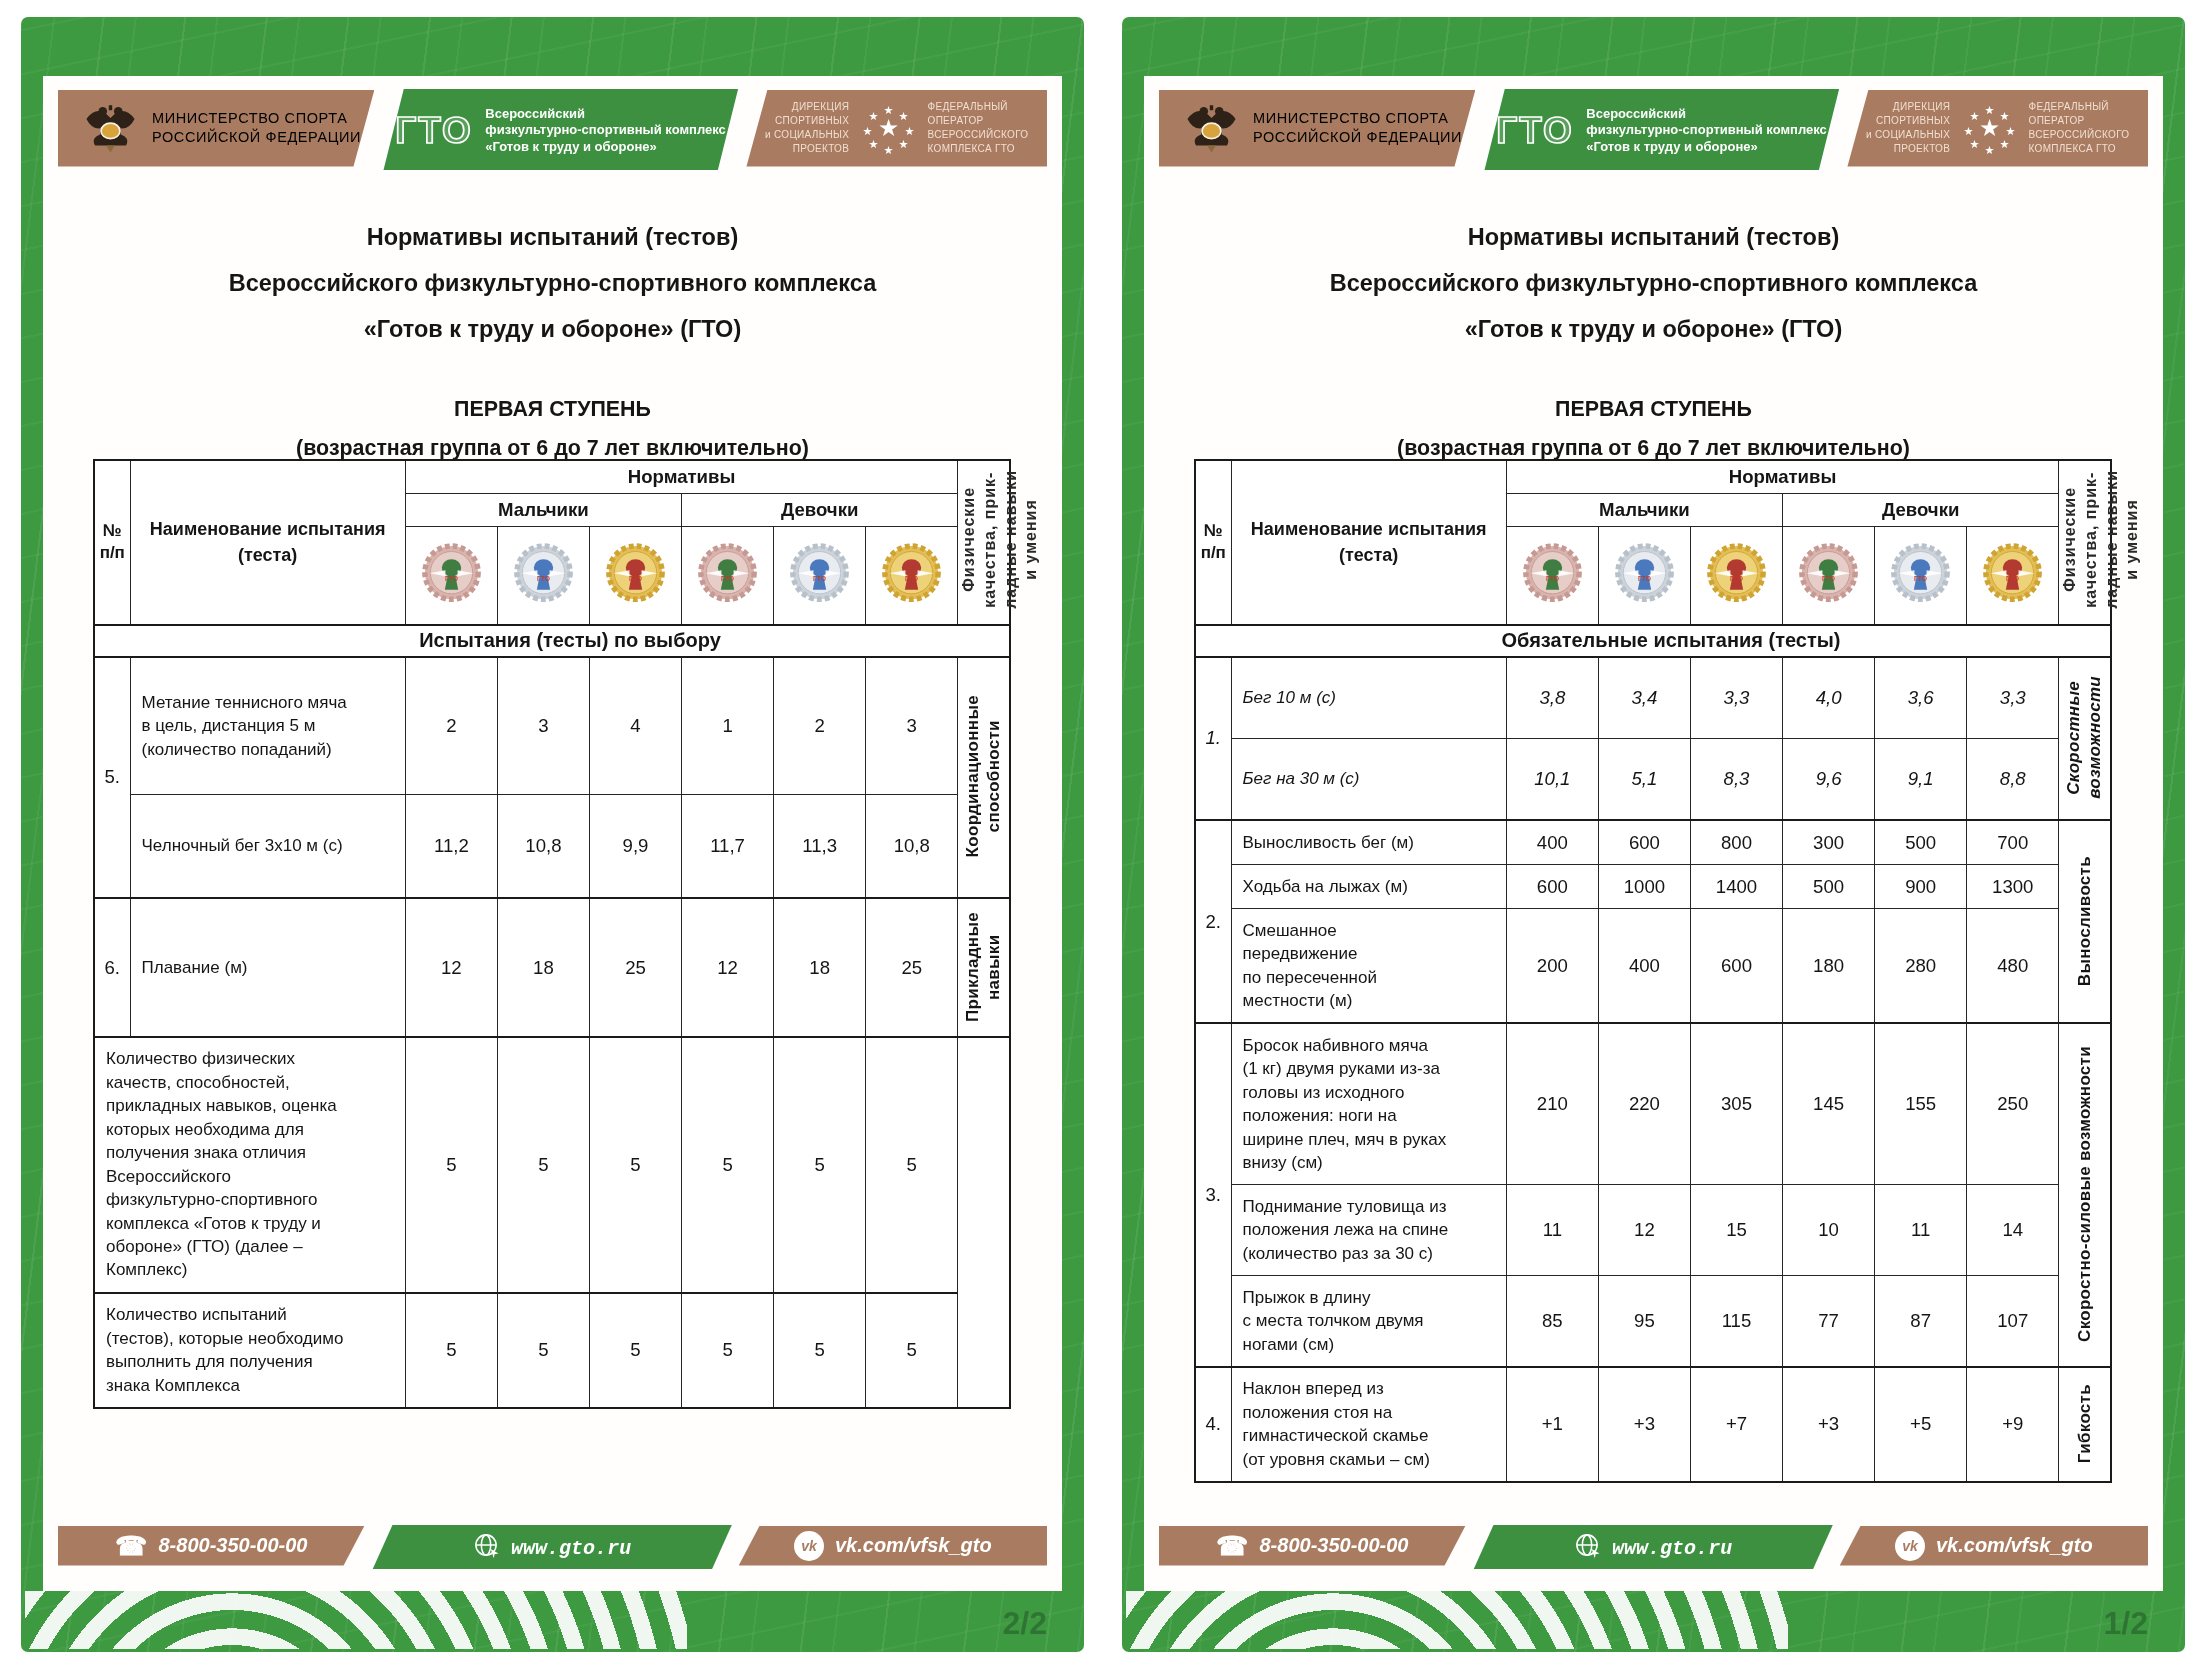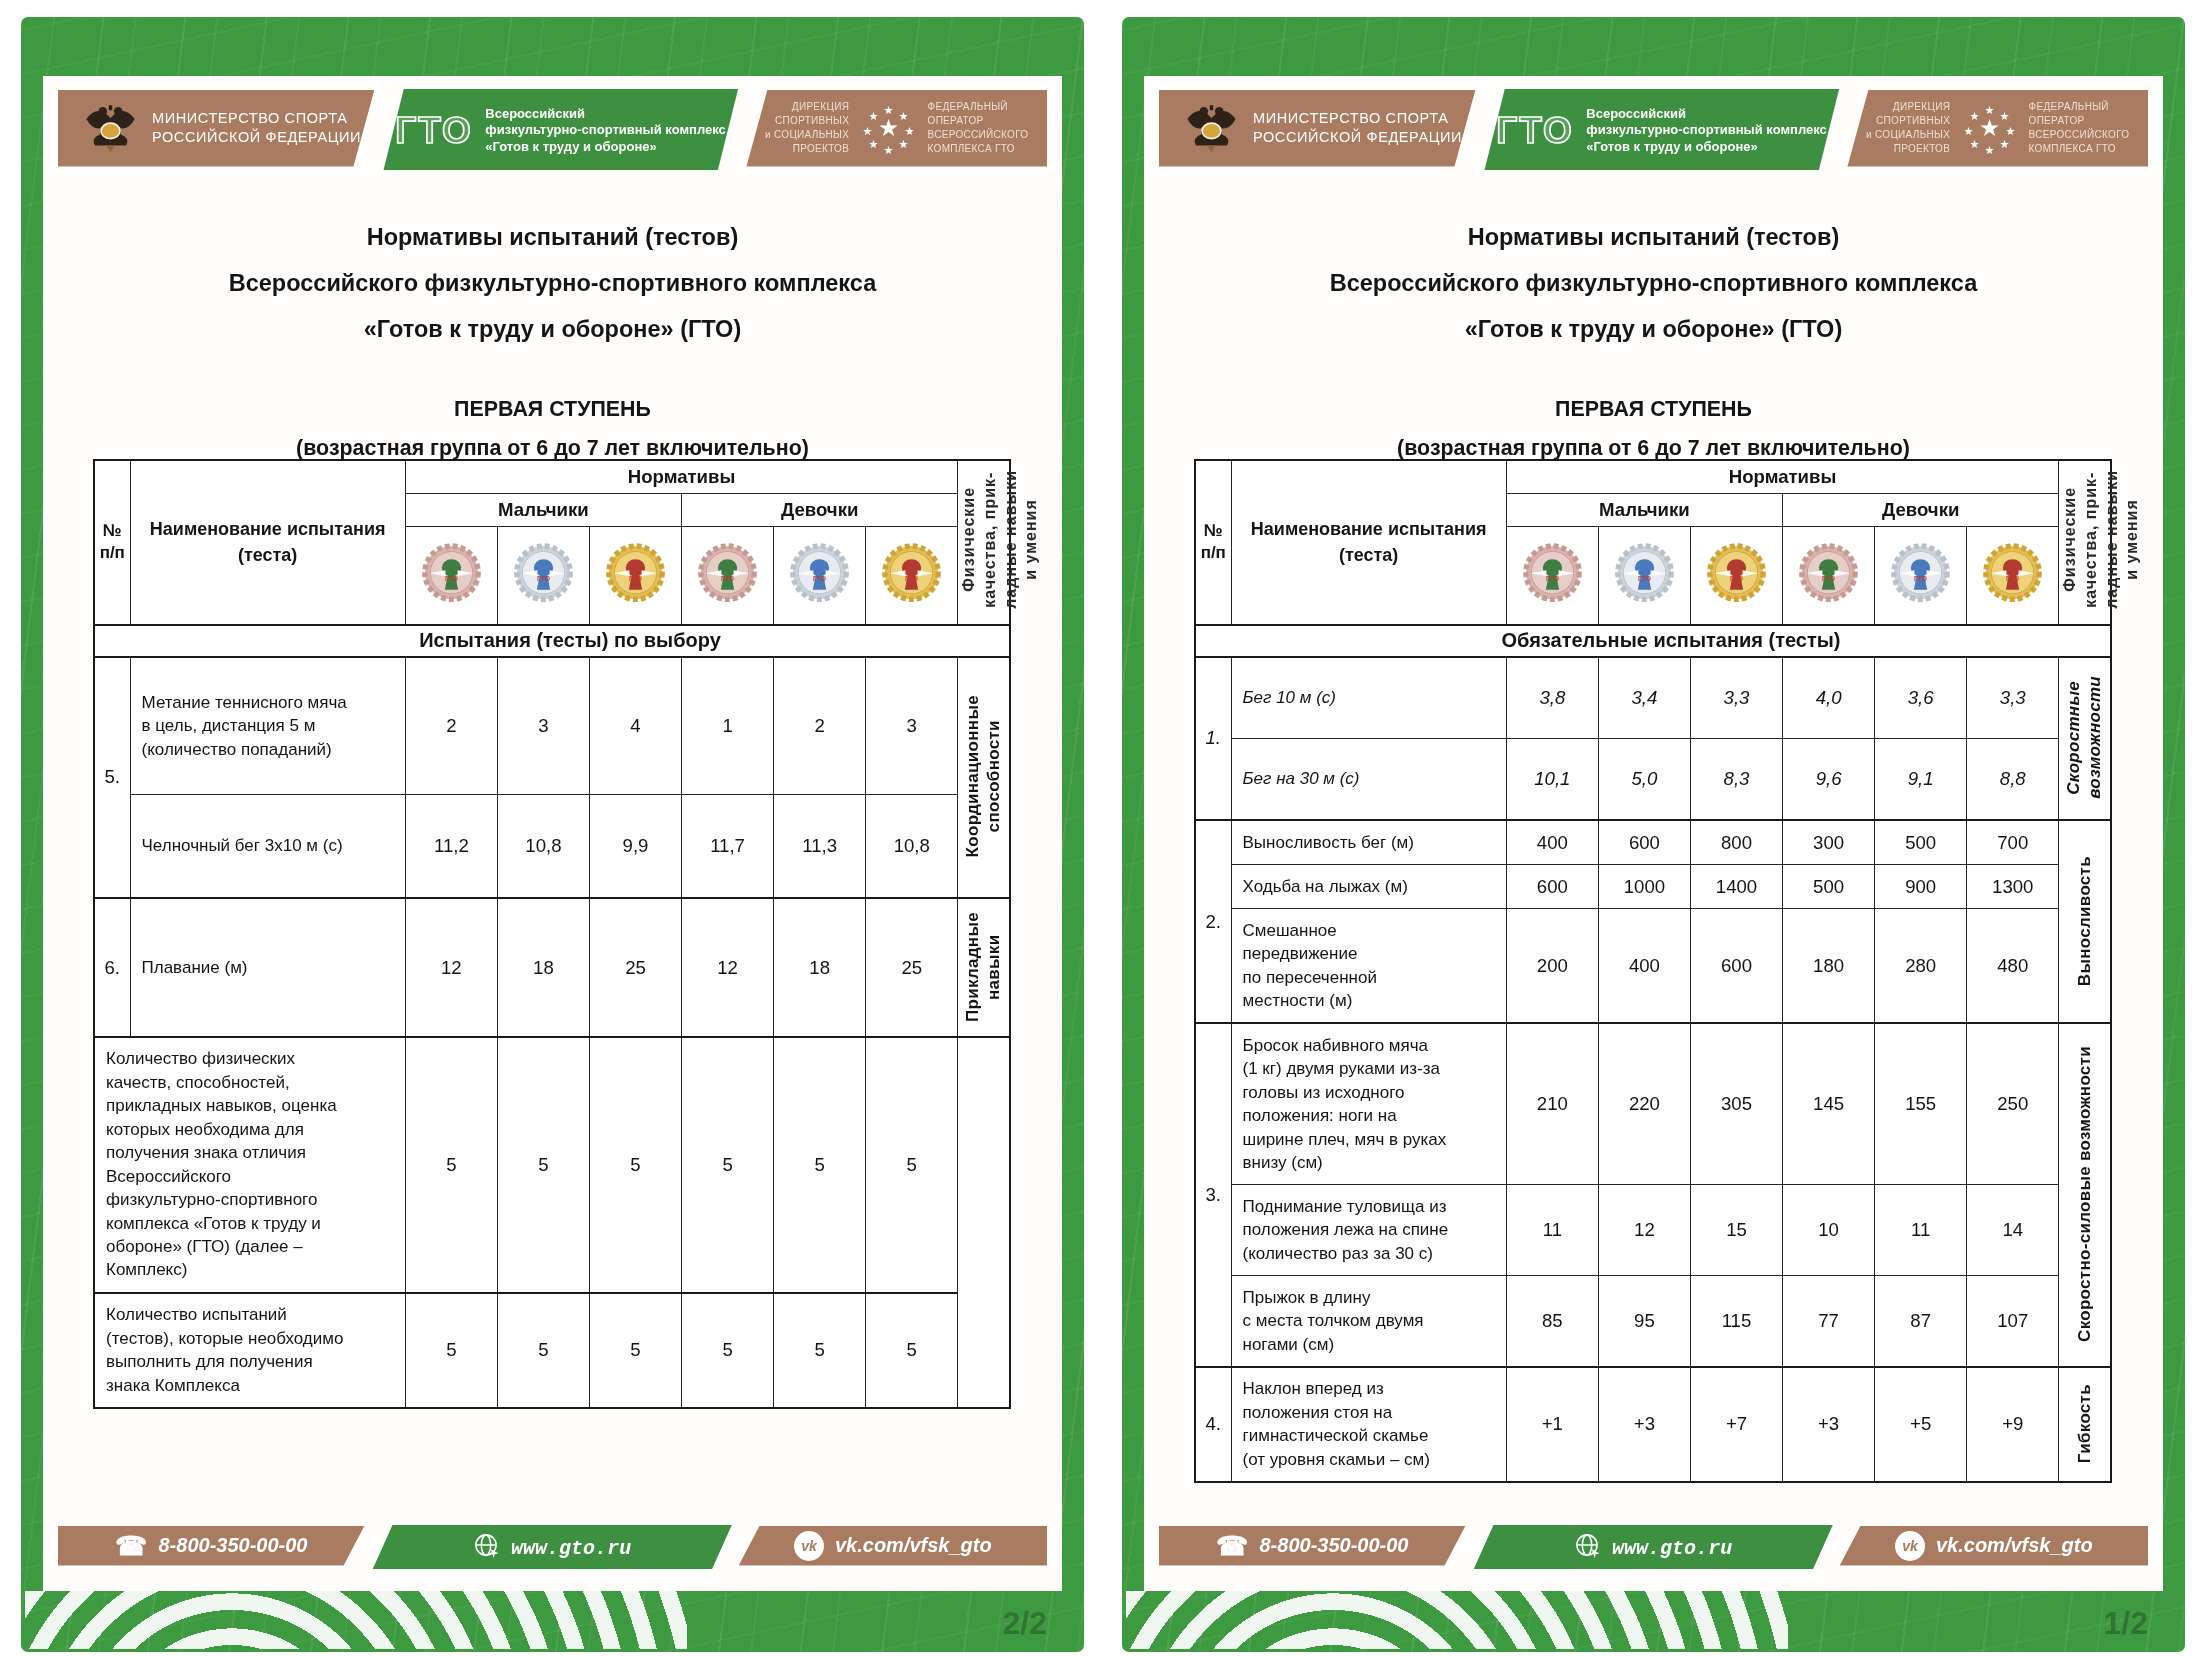--- a/index.html
+++ b/index.html
@@ -33,21 +33,21 @@
   .cut-lr{clip-path:polygon(21px 0,100% 0,calc(100% - 21px) 100%,0 100%);}
   .cut-l{clip-path:polygon(21px 0,100% 0,100% 100%,0 100%);}
   .segwrap{position:relative;background:#ffffff;}
   .segwrap.tall{height:calc(100% + 7px);margin-top:-3.5px;}
   .segwrap > .seg{position:absolute;inset:2.8px;}
   .s1{flex:0 0 32%;}  .s2{flex:0 0 36.5%;} .s3{flex:1;}
   .f1{flex:0 0 31%;}  .f2{flex:0 0 37%;font-family:Liberation Mono, monospace;}  .f3{flex:1;}
 
   .seg-content{width:100%;height:100%;display:flex;align-items:center;}
   .min-seg{padding-left:25px;gap:14px;}
-  .min-text{color:#ffffff;font-size:14.5px;line-height:1.35;letter-spacing:0.6px;white-space:pre-line;}
+  .min-text{color:#000000;font-size:14.5px;line-height:1.35;letter-spacing:0.6px;white-space:pre-line;}
   .gto-seg{justify-content:center;gap:12.4px;}
   .gto-logo{font-size:37px;font-weight:bold;letter-spacing:2.1px;color:rgba(255,255,255,.15);
     -webkit-text-stroke:1.7px #ffffff;}
   .gto-lines{color:#ffffff;font-weight:bold;font-size:13px;line-height:1.3;white-space:pre-line;}
   .dir-seg{justify-content:center;gap:9.7px;}
   .dir-text{color:#F2DED2;font-size:10px;line-height:1.4;letter-spacing:0.3px;
     text-align:right;white-space:pre-line;}
   .oper-text{color:#F2DED2;font-size:10px;line-height:1.4;letter-spacing:0.3px;
     text-align:left;white-space:pre-line;}
 
@@ -532,21 +532,21 @@
           <td class="vc">3,3</td>
           <td class="vc">4,0</td>
           <td class="vc">3,6</td>
           <td class="vc">3,3</td>
           <td class="qc" rowspan="2"><span class="vtext">Скоростные
 возможности</span></td>
         </tr>
         <tr class="rh88">
           <td class="nm">Бег на 30 м (с)</td>
           <td class="vc">10,1</td>
-          <td class="vc">5,0</td>
+          <td class="vc">5,1</td>
           <td class="vc">8,3</td>
           <td class="vc">9,6</td>
           <td class="vc">9,1</td>
           <td class="vc">8,8</td>
         </tr>
         <tr class="gt">
           <td class="num" rowspan="3">2.</td>
           <td class="nm">Выносливость бег (м)</td>
           <td class="vc">400</td>
           <td class="vc">600</td>

